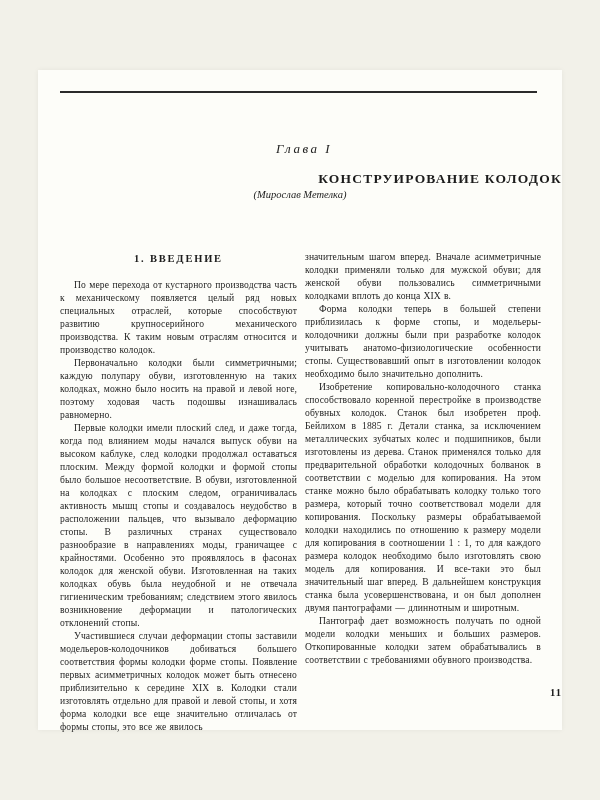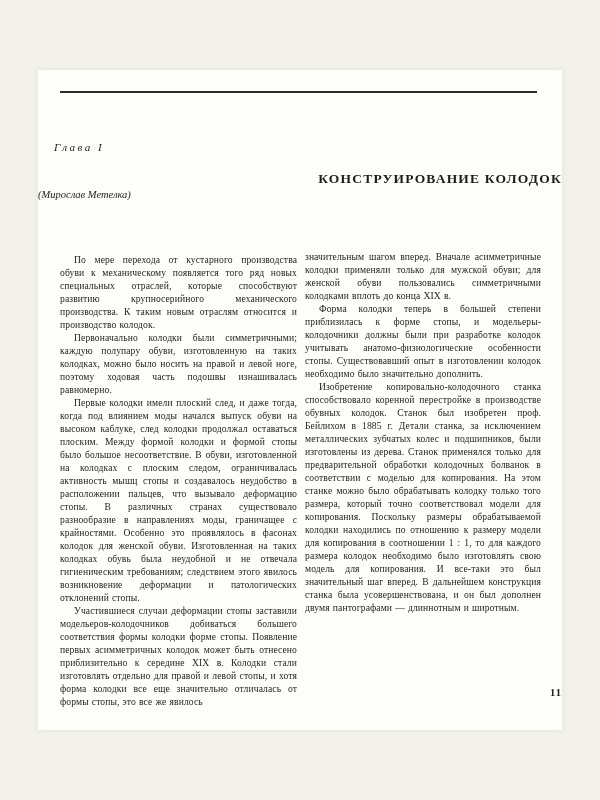--- a/index.html
+++ b/index.html
@@ -18,40 +18,41 @@
     box-shadow: 0 0 5px rgba(0,0,0,0.06);
   }
   .top-rule {
     position: absolute;
     left: 22px; top: 21px;
     width: 477px; height: 2px;
     background: #2b2b2b;
   }
   .chapter {
     position: absolute;
-    top: 71px; left: 16px; width: 100%;
-    text-align: left;
+    top: 71px; left: 4px; width: 100%;
+    text-align: center;
     font-style: italic;
-    font-size: 11px;
+    font-size: 13px;
     letter-spacing: 2.5px;
     color: #222;
   }
   .title {
     position: absolute;
     top: 101px; left: 0; width: 100%;
     text-align: right;
     font-weight: bold;
     font-size: 13.5px;
     letter-spacing: 1.2px;
     margin: 0;
     color: #1c1c1c;
   }
   .author {
     position: absolute;
     top: 119px; left: 0; width: 100%;
+    text-align: center;
     font-style: italic;
     font-size: 10.5px;
     color: #222;
   }
   .col {
     position: absolute;
     color: #242424;
   }
   .col-left { left: 22px; top: 183px; width: 237px; }
   .col-right { left: 267px; top: 180px; width: 236px; }
@@ -86,28 +87,30 @@
 </head>
 <body>
 
 <div class="page">
   <div class="top-rule"></div>
   <div class="chapter">Глава I</div>
   <h1 class="title">КОНСТРУИРОВАНИЕ КОЛОДОК</h1>
   <div class="author">(Мирослав Метелка)</div>
 
   <div class="col col-left">
+    <h2 class="section-heading">1. ВВЕДЕНИЕ</h2>
     <div id="left-col">
-        <p class="body-para indent" lang="ru">По мере перехода от кустарного производства обуви к механическому появляется того ряд новых специальных отраслей, которые способствуют развитию крупносерийного механического производства. К таким новым отраслям относится и производство колодок.</p>
+        <p class="body-para indent" lang="ru">По мере перехода от кустарного производства часть к механическому появляется целый ряд новых специальных отраслей, которые способствуют развитию крупносерийного механического производства. К таким новым отраслям относится и производство колодок.</p>
         <p class="body-para indent" lang="ru">Первоначально колодки были симметричными; каждую полупару обуви, изготовленную на таких колодках, можно было носить на правой и левой ноге, поэтому ходовая часть подошвы изнашивалась равномерно.</p>
         <p class="body-para indent" lang="ru">Первые колодки имели плоский след, и даже тогда, когда под влиянием моды начался выпуск обуви на высоком каблуке, след колодки продолжал оставаться плоским. Между формой колодки и формой стопы было большое несоответствие. В обуви, изготовленной на колодках с плоским следом, ограничивалась активность мышц стопы и создавалось неудобство в расположении пальцев, что вызывало деформацию стопы. В различных странах существовало разнообразие в направлениях моды, граничащее с крайностями. Особенно это проявлялось в фасонах колодок для женской обуви. Изготовленная на таких колодках обувь была неудобной и не отвечала гигиеническим требованиям; следствием этого явилось возникновение деформации и патологических отклонений стопы.</p>
         <p class="body-para indent" lang="ru">Участившиеся случаи деформации стопы заставили модельеров-колодочников добиваться большего соответствия формы колодки форме стопы. Появление первых асимметричных колодок может быть отнесено приблизительно к середине XIX в. Колодки стали изготовлять отдельно для правой и левой стопы, и хотя форма колодки все еще значительно отличалась от формы стопы, это все же явилось</p>
       </div>
   </div>
 
   <div class="col col-right" id="right-col">
       <p class="body-para" lang="ru">значительным шагом вперед. Вначале асимметричные колодки применяли только для мужской обуви; для женской обуви пользовались симметричными колодками вплоть до конца XIX в.</p>
       <p class="body-para indent" lang="ru">Форма колодки теперь в большей степени приблизилась к форме стопы, и модельеры-колодочники должны были при разработке колодок учитывать анатомо-физиологические особенности стопы. Существовавший опыт в изготовлении колодок необходимо было значительно дополнить.</p>
       <p class="body-para indent" lang="ru">Изобретение копировально-колодочного станка способствовало коренной перестройке в производстве обувных колодок. Станок был изобретен проф. Бейлихом в 1885 г. Детали станка, за исключением металлических зубчатых колес и подшипников, были изготовлены из дерева. Станок применялся только для предварительной обработки колодочных болванок в соответствии с моделью для копирования. На этом станке можно было обрабатывать колодку только того размера, который точно соответствовал модели для копирования. Поскольку размеры обрабатываемой колодки находились по отношению к размеру модели для копирования в соотношении 1 : 1, то для каждого размера колодок необходимо было изготовлять свою модель для копирования. И все-таки это был значительный шаг вперед. В дальнейшем конструкция станка была усовершенствована, и он был дополнен двумя пантографами — длиннотным и широтным.</p>
+      <p class="body-para indent" lang="ru">Пантограф дает возможность получать по одной модели колодки меньших и больших размеров. Откопированные колодки затем обрабатывались в соответствии с требованиями обувного производства.</p>
     </div>
 
   <div class="page-number">11</div>
 </div>
 
 </body></html>

